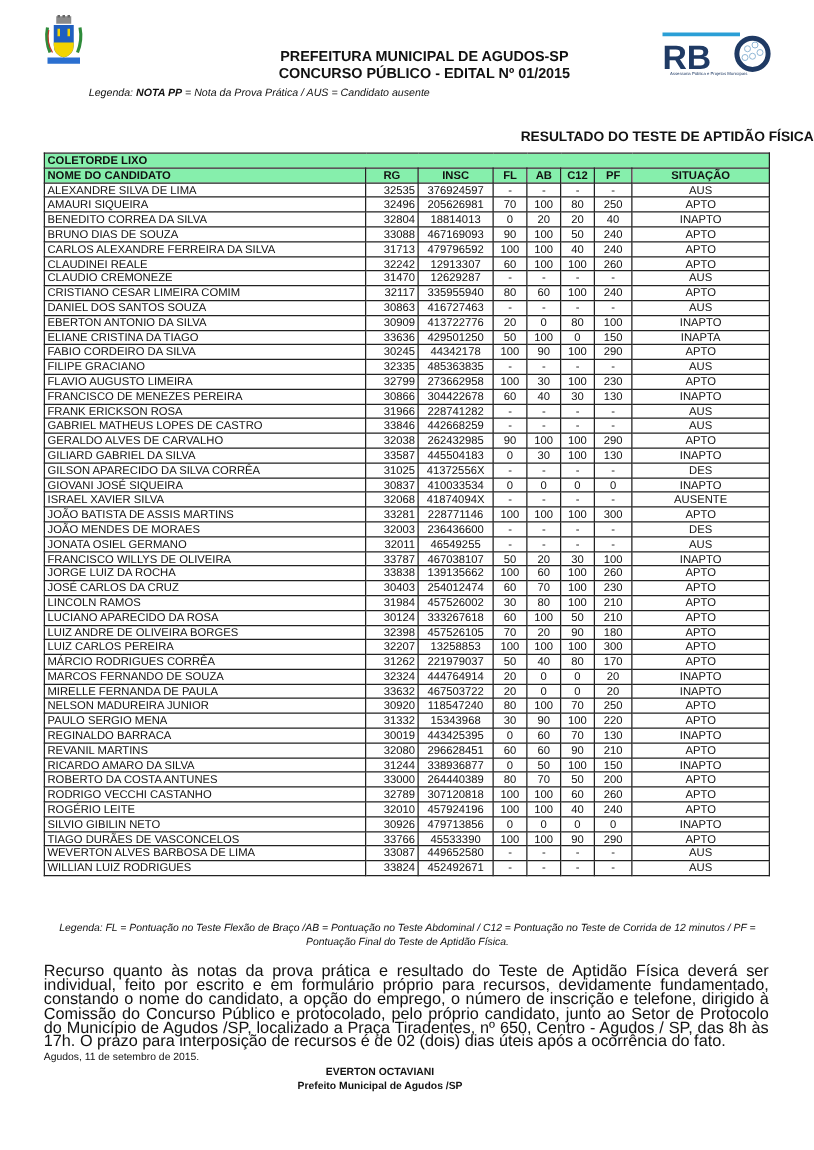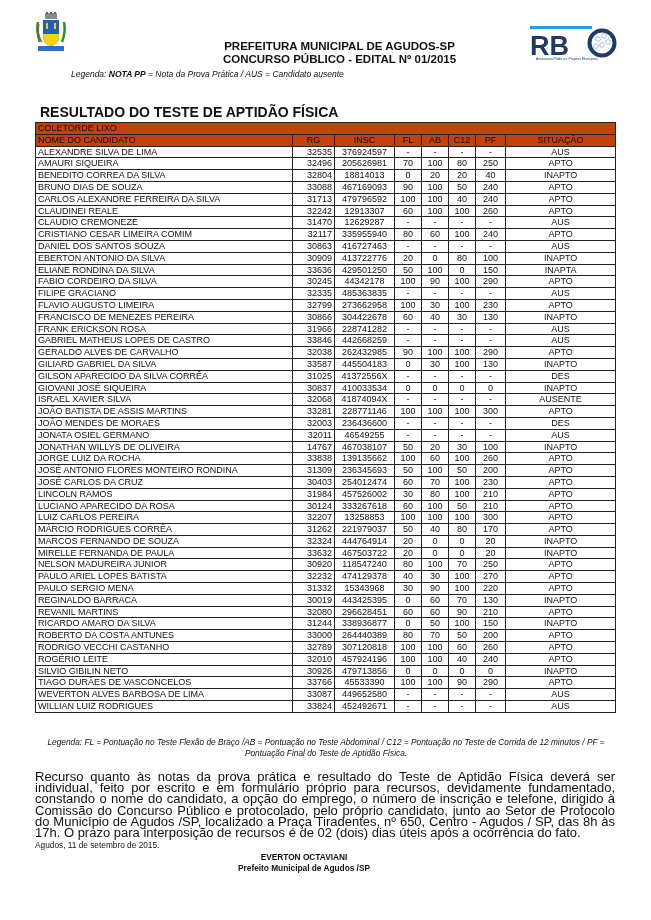--- a/index.html
+++ b/index.html
@@ -10,32 +10,32 @@
   .crest { position: absolute; left: 34px; top: 12px; width: 34px; height: 42px; }
   .rbo { position: absolute; left: 528px; top: 22px; width: 92px; height: 40px; }
   .rbo-sub { position: absolute; left: 536px; top: 57px; font-size: 3.4px; color: #1f3a64; white-space: nowrap; }
   .title {
     position: absolute; left: 0; width: 651px; top: 40px; text-align: center;
     font-weight: bold; font-size: 11.5px; line-height: 13px; padding-left: 28px; box-sizing: border-box;
   }
   .legend-top { position: absolute; left: 35px; top: 69px; font-size: 8.5px; font-style: italic; margin-left: 36px; }
   .legend-top b { font-style: italic; }
   .section-title {
-    position: absolute; left: 0; width: 651px; top: 104px; text-align: left;
-    font-size: 14px; font-weight: bold; padding-left: 40px; box-sizing: border-box;
+    position: absolute; left: 0; width: 651px; top: 104px; text-align: right;
+    font-size: 11px; font-weight: bold; padding-left: 40px; box-sizing: border-box;
   }
   table.results {
     position: absolute; left: 35px; top: 122px; width: 580px;
     border-collapse: collapse; table-layout: fixed; font-size: 9px;
   }
   table.results td, table.results th {
     border: 1px solid #222; height: 10.8px; line-height: 10.8px; padding: 0 2px;
     white-space: nowrap; overflow: hidden;
   }
-  table.results th { background: #c2410c; font-weight: normal; text-align: center; }
+  table.results th { background: #86efac; font-weight: bold; text-align: center; }
   table.results th.name-h, table.results th.group { text-align: left; }
   table.results th.group { border-bottom: 1px solid #222; }
   table.results td { text-align: center; }
   table.results td.name { text-align: left; }
   table.results td.rg { text-align: right; }
   table.results { border: 1.5px solid #111; }
   .legend-bottom {
     position: absolute; left: 35px; top: 737px; width: 582px;
     font-size: 8.3px; font-style: italic; line-height: 11px; text-align: center;
   }
@@ -209,21 +209,21 @@
         <td class="name">EBERTON ANTONIO DA SILVA</td>
         <td class="rg">30909</td>
         <td>413722776</td>
         <td>20</td>
         <td>0</td>
         <td>80</td>
         <td>100</td>
         <td>INAPTO</td>
       </tr>
       <tr>
-        <td class="name">ELIANE RONDINA DA SILVA</td>
+        <td class="name">ELIANE CRISTINA DA TIAGO</td>
         <td class="rg">33636</td>
         <td>429501250</td>
         <td>50</td>
         <td>100</td>
         <td>0</td>
         <td>150</td>
         <td>INAPTA</td>
       </tr>
       <tr>
         <td class="name">FABIO CORDEIRO DA SILVA</td>
@@ -359,47 +359,37 @@
         <td class="name">JONATA OSIEL GERMANO</td>
         <td class="rg">32011</td>
         <td>46549255</td>
         <td>-</td>
         <td>-</td>
         <td>-</td>
         <td>-</td>
         <td>AUS</td>
       </tr>
       <tr>
-        <td class="name">JONATHAN WILLYS DE OLIVEIRA</td>
-        <td class="rg">14767</td>
+        <td class="name">FRANCISCO WILLYS DE OLIVEIRA</td>
+        <td class="rg">33787</td>
         <td>467038107</td>
         <td>50</td>
         <td>20</td>
         <td>30</td>
         <td>100</td>
         <td>INAPTO</td>
       </tr>
       <tr>
         <td class="name">JORGE LUIZ DA ROCHA</td>
         <td class="rg">33838</td>
         <td>139135662</td>
         <td>100</td>
         <td>60</td>
         <td>100</td>
         <td>260</td>
-        <td>APTO</td>
-      </tr>
-      <tr>
-        <td class="name">JOSÉ ANTONIO FLORES MONTEIRO RONDINA</td>
-        <td class="rg">31309</td>
-        <td>236345693</td>
-        <td>50</td>
-        <td>100</td>
-        <td>50</td>
-        <td>200</td>
         <td>APTO</td>
       </tr>
       <tr>
         <td class="name">JOSÉ CARLOS DA CRUZ</td>
         <td class="rg">30403</td>
         <td>254012474</td>
         <td>60</td>
         <td>70</td>
         <td>100</td>
         <td>230</td>
@@ -419,20 +409,30 @@
         <td class="name">LUCIANO APARECIDO DA ROSA</td>
         <td class="rg">30124</td>
         <td>333267618</td>
         <td>60</td>
         <td>100</td>
         <td>50</td>
         <td>210</td>
         <td>APTO</td>
       </tr>
       <tr>
+        <td class="name">LUIZ ANDRE DE OLIVEIRA BORGES</td>
+        <td class="rg">32398</td>
+        <td>457526105</td>
+        <td>70</td>
+        <td>20</td>
+        <td>90</td>
+        <td>180</td>
+        <td>APTO</td>
+      </tr>
+      <tr>
         <td class="name">LUIZ CARLOS PEREIRA</td>
         <td class="rg">32207</td>
         <td>13258853</td>
         <td>100</td>
         <td>100</td>
         <td>100</td>
         <td>300</td>
         <td>APTO</td>
       </tr>
       <tr>
@@ -466,30 +466,20 @@
         <td>INAPTO</td>
       </tr>
       <tr>
         <td class="name">NELSON MADUREIRA JUNIOR</td>
         <td class="rg">30920</td>
         <td>118547240</td>
         <td>80</td>
         <td>100</td>
         <td>70</td>
         <td>250</td>
-        <td>APTO</td>
-      </tr>
-      <tr>
-        <td class="name">PAULO ARIEL LOPES BATISTA</td>
-        <td class="rg">32232</td>
-        <td>474129378</td>
-        <td>40</td>
-        <td>30</td>
-        <td>100</td>
-        <td>270</td>
         <td>APTO</td>
       </tr>
       <tr>
         <td class="name">PAULO SERGIO MENA</td>
         <td class="rg">31332</td>
         <td>15343968</td>
         <td>30</td>
         <td>90</td>
         <td>100</td>
         <td>220</td>

